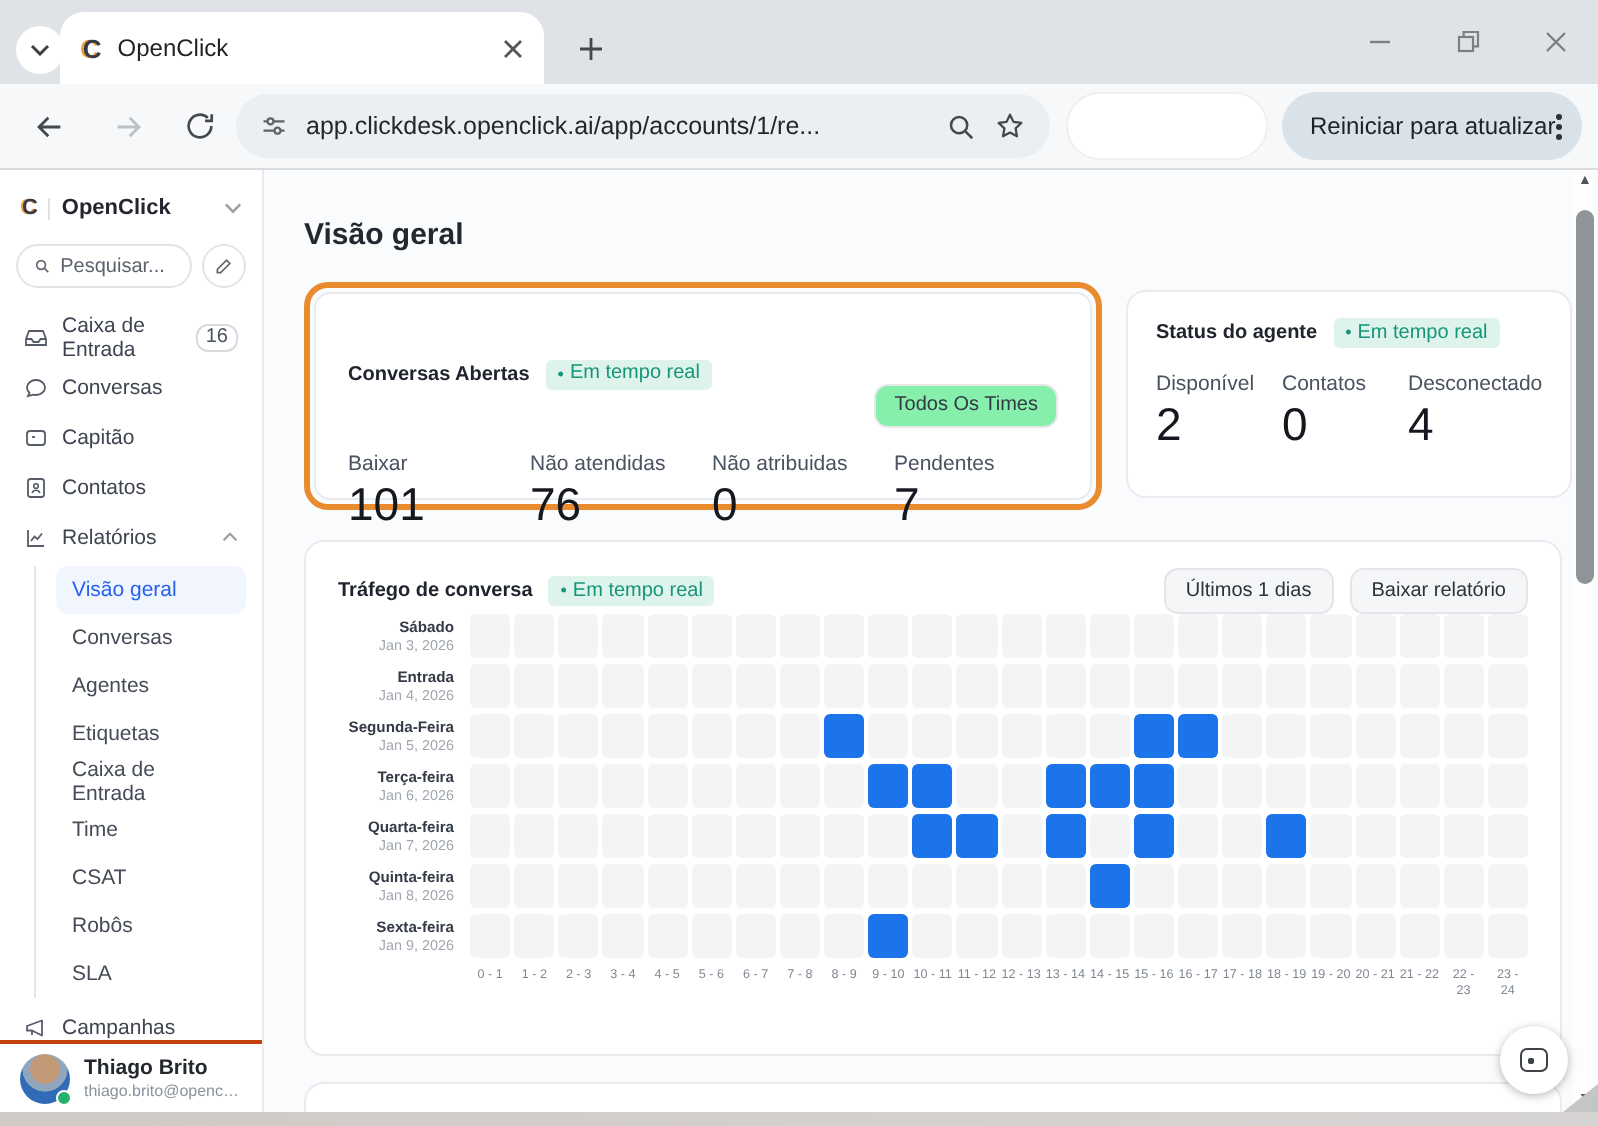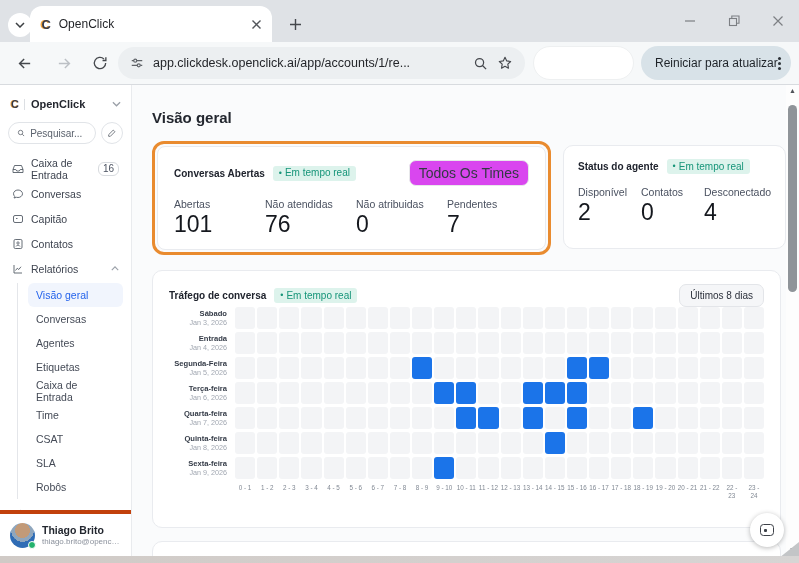--- a/index.html
+++ b/index.html
@@ -72,21 +72,21 @@
     font-size:10.5px; font-weight:500; }
   .nav-item .grow { flex:1; }
   .nav-badge { border:1px solid #d7dade; border-radius:6px; font-size:10px; color:#4b5261;
     padding:1px 4px; line-height:1; }
   .sub-list { margin:2px 0 2px 9px; padding-left:10px; border-left:1px solid #e4e6ea; }
   .sub-item { height:24px; display:flex; align-items:center; padding:0 8px; font-size:10.5px;
     color:#454b57; border-radius:6px; }
   .sub-item.active { background:#f1f5fd; color:var(--active); font-weight:500; }
   .clipped-item { height:9px; overflow:hidden; opacity:.5; display:flex; align-items:center; gap:7px; padding:0 4px; }
   .clipped-item i { display:block; width:58px; height:8px; border-radius:2px; background:#dadde2; }
-  .sb-footer { position:absolute; left:0; bottom:0; width:100%; height:46px; border-top:4px solid #c2410c;
+  .sb-footer { position:absolute; left:0; bottom:0; width:100%; height:36px; border-top:2px solid #c2410c;
     background:#fff; display:flex; align-items:center; gap:7px; padding:0 10px; }
   .avatar { position:relative; width:25px; height:25px; border-radius:50%; flex:none;
     background:radial-gradient(circle at 50% 30%, #c29a78 0 34%, #8fa6bd 35% 52%, #2f6cb5 53%); }
   .avatar .status { position:absolute; right:-1px; bottom:-1px; width:8px; height:8px; border-radius:50%;
     background:#23b26d; border:1.5px solid #fff; }
   .user-meta { overflow:hidden; }
   .user-name { font-size:10.5px; font-weight:700; color:#23272f; line-height:1.2; }
   .user-email { font-size:8px; color:#8b919c; white-space:nowrap; overflow:hidden; text-overflow:ellipsis; }
 
   
@@ -95,22 +95,22 @@
   .cards-row { display:flex; gap:12px; margin-top:15px; align-items:flex-start; }
   .card { background:#fff; border:1px solid #e9ebef; border-radius:10px; }
   .hl-wrap { border:3px solid var(--orange); border-radius:12px; padding:2px; width:399px; flex:none; }
   .card-open { width:100%; height:104px; padding:13px 16px; border-radius:8px; }
   .card-agent { flex:1; height:104px; margin-top:4px; padding:13px 14px; }
   .card-head { display:flex; align-items:center; gap:8px; }
   .card-title { font-size:10px; font-weight:700; color:#20242e; }
   .rt-badge { display:inline-flex; align-items:center; background:var(--teal-bg); color:var(--teal);
     font-size:10px; font-weight:500; border-radius:3px; padding:2.5px 6px; line-height:1; }
   .rt-badge::before { content:"•"; margin-right:3px; font-size:9px; }
-  .teams-btn { margin-left:auto; background:#d946ef; border:1px solid #e7e8ea; border-radius:7px;
-    font-size:14px; color:#333944; padding:5px 9px; line-height:1; }
+  .teams-btn { margin-left:auto; background:#86efac; border:1px solid #e7e8ea; border-radius:7px;
+    font-size:10px; color:#333944; padding:5px 9px; line-height:1;margin-top:32px; }
   .metrics { display:flex; margin-top:12px; }
   .metric { }
   .metric .lbl { font-size:10.5px; color:#4a5160; }
   .metric .val { font-size:23px; font-weight:500; color:#15181e; margin-top:2px; line-height:1.1; }
   .card-open .metric { width:91px; } .card-open .metric:nth-child(4){ width:auto; }
   .card-agent .metric { width:63px; } .card-agent .metric:nth-child(3){ width:auto; }
 
   .card-traffic { margin-top:15px; padding:13px 16px 10px; height:258px; }
   .traffic-head { display:flex; align-items:center; gap:8px; }
   .traffic-actions { margin-left:auto; display:flex; gap:8px; }
@@ -302,22 +302,22 @@
       </div>
 
       <div class="sub-list">
         <div class="sub-item active">Visão geral</div>
         <div class="sub-item">Conversas</div>
         <div class="sub-item">Agentes</div>
         <div class="sub-item">Etiquetas</div>
         <div class="sub-item">Caixa de Entrada</div>
         <div class="sub-item">Time</div>
         <div class="sub-item">CSAT</div>
+        <div class="sub-item">Robôs</div>
         <div class="sub-item">SLA</div>
-        <div class="sub-item">Robôs</div>
       </div>
 
       <div class="nav-item">
         <svg width="12" height="12" viewBox="0 0 24 24">
             <path d="M3 10l15-5.5v15L8 14.5H3V10z" fill="none" stroke="#565d68" stroke-width="1.8" stroke-linejoin="round"></path>
             <path d="M8 14.5V19" stroke="#565d68" stroke-width="1.8"></path>
           </svg>
         <span class="grow">Campanhas</span>
       </div>
       <div class="clipped-item">
@@ -342,21 +342,21 @@
     <div class="cards-row">
       <div class="hl-wrap">
         <div class="card card-open">
           <div class="card-head">
             <span class="card-title">Conversas Abertas</span>
             <span class="rt-badge">Em tempo real</span>
             <button class="teams-btn">Todos Os Times</button>
           </div>
           <div class="metrics">
             <div class="metric">
-              <div class="lbl">Abertas</div>
+              <div class="lbl">Baixar</div>
               <div class="val">101</div>
             </div>
             <div class="metric">
               <div class="lbl">Não atendidas</div>
               <div class="val">76</div>
             </div>
             <div class="metric">
               <div class="lbl">Não atribuidas</div>
               <div class="val">0</div>
             </div>
@@ -388,21 +388,22 @@
           </div>
         </div>
       </div>
     </div>
 
     <div class="card card-traffic">
       <div class="traffic-head">
         <span class="card-title">Tráfego de conversa</span>
         <span class="rt-badge">Em tempo real</span>
         <div class="traffic-actions">
-          <button class="action-btn">Últimos 8 dias</button>
+          <button class="action-btn">Últimos 1 dias</button>
+          <button class="action-btn">Baixar relatório</button>
         </div>
       </div>
       <div class="heatmap">
           <div class="hm-row">
             <div class="hm-lab">
               <div class="hm-day">Sábado</div>
               <div class="hm-date">Jan 3, 2026</div>
             </div>
             <div class="hm-cells">
               <div class="hm-cell"></div>

